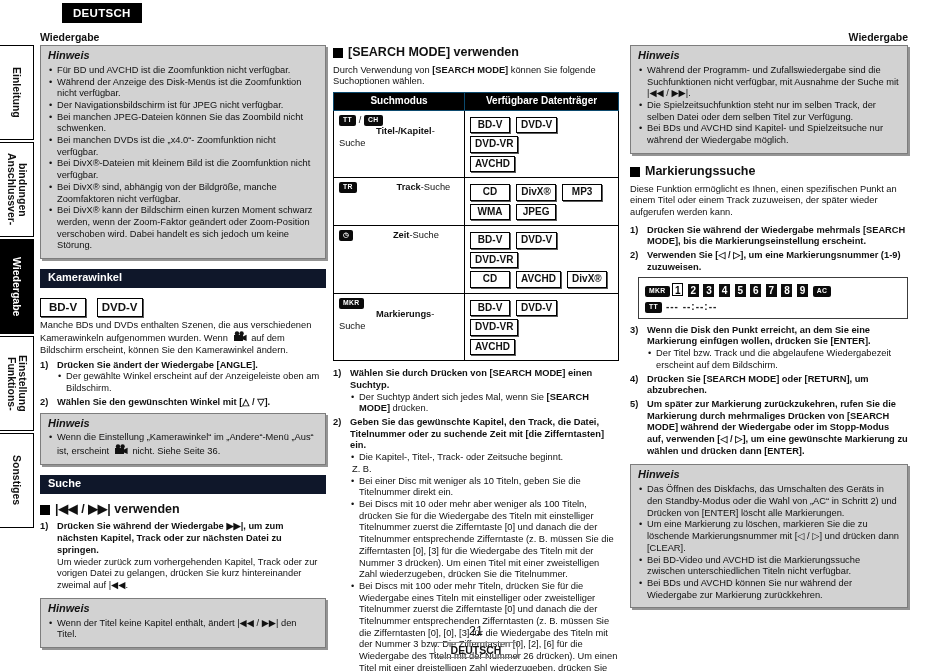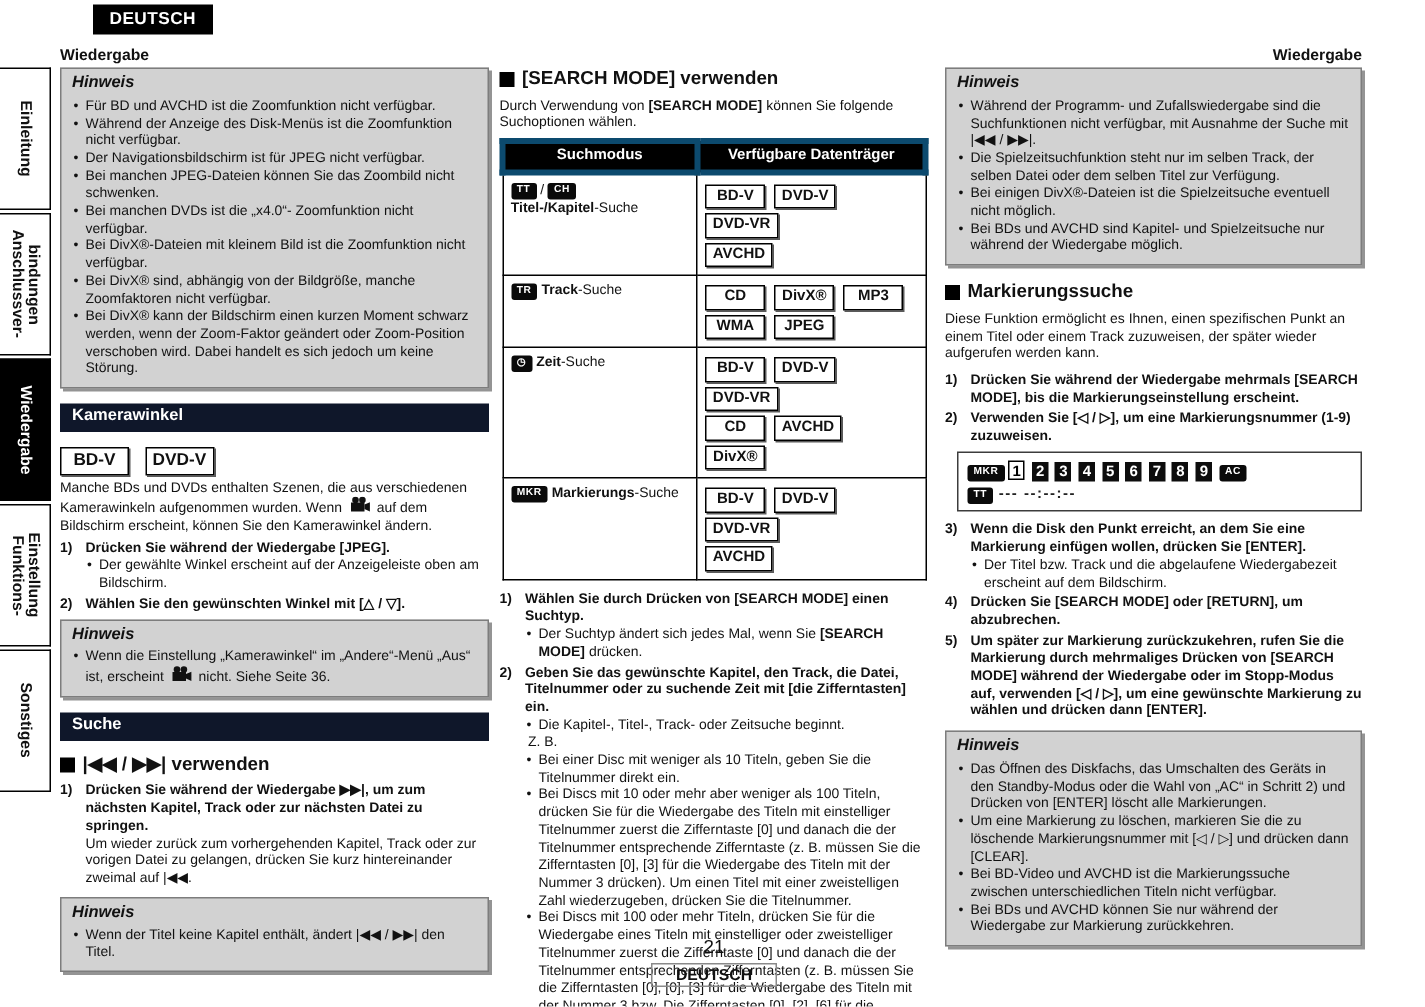--- a/index.html
+++ b/index.html
@@ -38,24 +38,24 @@
   .kbadge{display:inline-block;box-sizing:border-box;min-width:40px;text-align:center;background:#fff;border:1px solid #000;
           box-shadow:1px 1px 0 #5a5a5a;font-weight:bold;font-size:10px;padding:0 4px;margin:2px 6px 1px 0;line-height:1.45;}
   .kbadge.big{font-size:11.5px;min-width:46px;margin-right:8px;}
 
   
   .mini{display:inline-block;background:#0a0a0a;color:#fff;font-weight:bold;font-size:6.8px;line-height:1;
         padding:2px 4px;border-radius:2px;vertical-align:1px;letter-spacing:.4px;}
 
   
   table.search{border-collapse:collapse;width:100%;margin:4px 0 7px 0;}
-  table.search th{background:#000;color:#fff;font-size:10px;font-weight:bold;padding:2px 3px;border:4px solid #0c4a6e;text-align:center;}
+  table.search th{background:#000;color:#fff;font-size:10px;font-weight:bold;padding:2px 3px;border:1px solid #0c4a6e;text-align:center;}
   table.search td{border:1px solid #000;vertical-align:top;padding:4px 5px;}
   td.modecell{width:46%;}
-  .rowlabel b{font-weight:bold;}
+  .rowlabel b{font-weight:bold;margin-left:37px;}
 
   
   .step{display:flex;margin:1px 0 2px 0;}
   .step>.num{width:17px;flex:none;font-weight:bold;}
   .step>.body{flex:1;}
   .step .t{font-weight:bold;}
   .zb{padding-left:2px;}
 
   
   .mdisp{border:1px solid #3c3c3c;background:#fff;padding:5px 6px 4px 6px;margin:4px 0 6px 8px;}
@@ -124,21 +124,21 @@
         <circle cx="8.6" cy="2.4" r="2.2" fill="#111"></circle>
         <rect x="1" y="4" width="9" height="6" fill="#111"></rect>
         <path d="M10 5.4 L13.6 3.8 L13.6 10 L10 8.4 Z" fill="#111"></path>
       </svg>
     <span>auf dem Bildschirm erscheint, können Sie den Kamerawinkel ändern.</span>
   </p>
 
   <div class="step">
     <span class="num">1)</span>
     <span class="body">
-      <span class="t">Drücken Sie während der Wiedergabe [JPEG].</span>
+      <span class="t">Drücken Sie ändert der Wiedergabe [ANGLE].</span>
       <span class="b" style="display:block;">Der gewählte Winkel erscheint auf der Anzeigeleiste oben am Bildschirm.</span>
     </span>
   </div>
   <div class="step">
     <span class="num">2)</span>
     <span class="body"><span class="t">Wählen Sie den gewünschten Winkel mit [△ / ▽].</span></span>
   </div>
 
   <div class="note" style="margin-top:4px;">
     <div class="ntitle">Hinweis</div>
@@ -261,21 +261,20 @@
       <span class="b" style="display:block;">Bei Discs mit 100 oder mehr Titeln, drücken Sie für die Wiedergabe eines Titeln mit einstelliger oder zweistelliger Titelnummer zuerst die Zifferntaste [0] und danach die der Titelnummer entsprechenden Zifferntasten (z. B. müssen Sie die Zifferntasten [0], [0], [3] für die Wiedergabe des Titeln mit der Nummer 3 bzw. Die Zifferntasten [0], [2], [6] für die Wiedergabe des Titeln mit der Nummer 26 drücken). Um einen Titel mit einer dreistelligen Zahl wiederzugeben, drücken Sie die Titelnummer.</span>
     </span>
   </div>
 </div>
 
 <div id="col-right" class="col">
   <div class="note">
     <div class="ntitle">Hinweis</div>
     <div class="b">Während der Programm- und Zufallswiedergabe sind die Suchfunktionen nicht verfügbar, mit Ausnahme der Suche mit |◀◀ / ▶▶|.</div>
     <div class="b">Die Spielzeitsuchfunktion steht nur im selben Track, der selben Datei oder dem selben Titel zur Verfügung.</div>
-    <div class="b">Bei einigen DivX®-Dateien ist die Spielzeitsuche eventuell nicht möglich.</div>
     <div class="b">Bei BDs und AVCHD sind Kapitel- und Spielzeitsuche nur während der Wiedergabe möglich.</div>
   </div>
 
   <div class="h2">
     <span class="sq"></span>
     <span>Markierungssuche</span>
   </div>
   <p style="margin-bottom:6px;">Diese Funktion ermöglicht es Ihnen, einen spezifischen Punkt an einem Titel oder einem Track zuzuweisen, der später wieder aufgerufen werden kann.</p>
 
   <div class="step">

